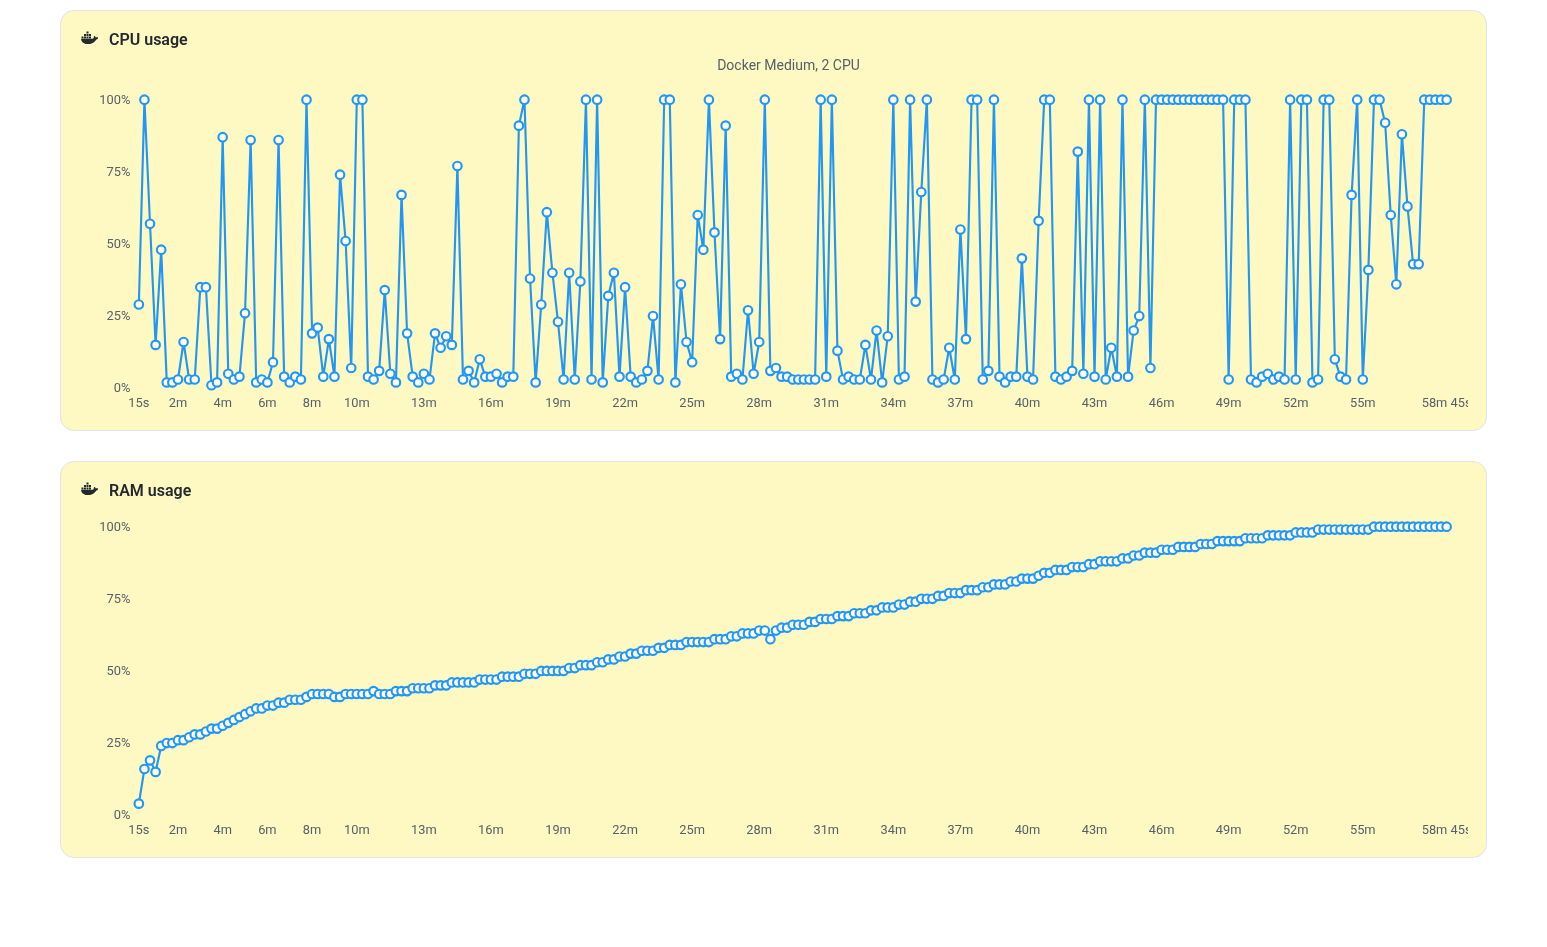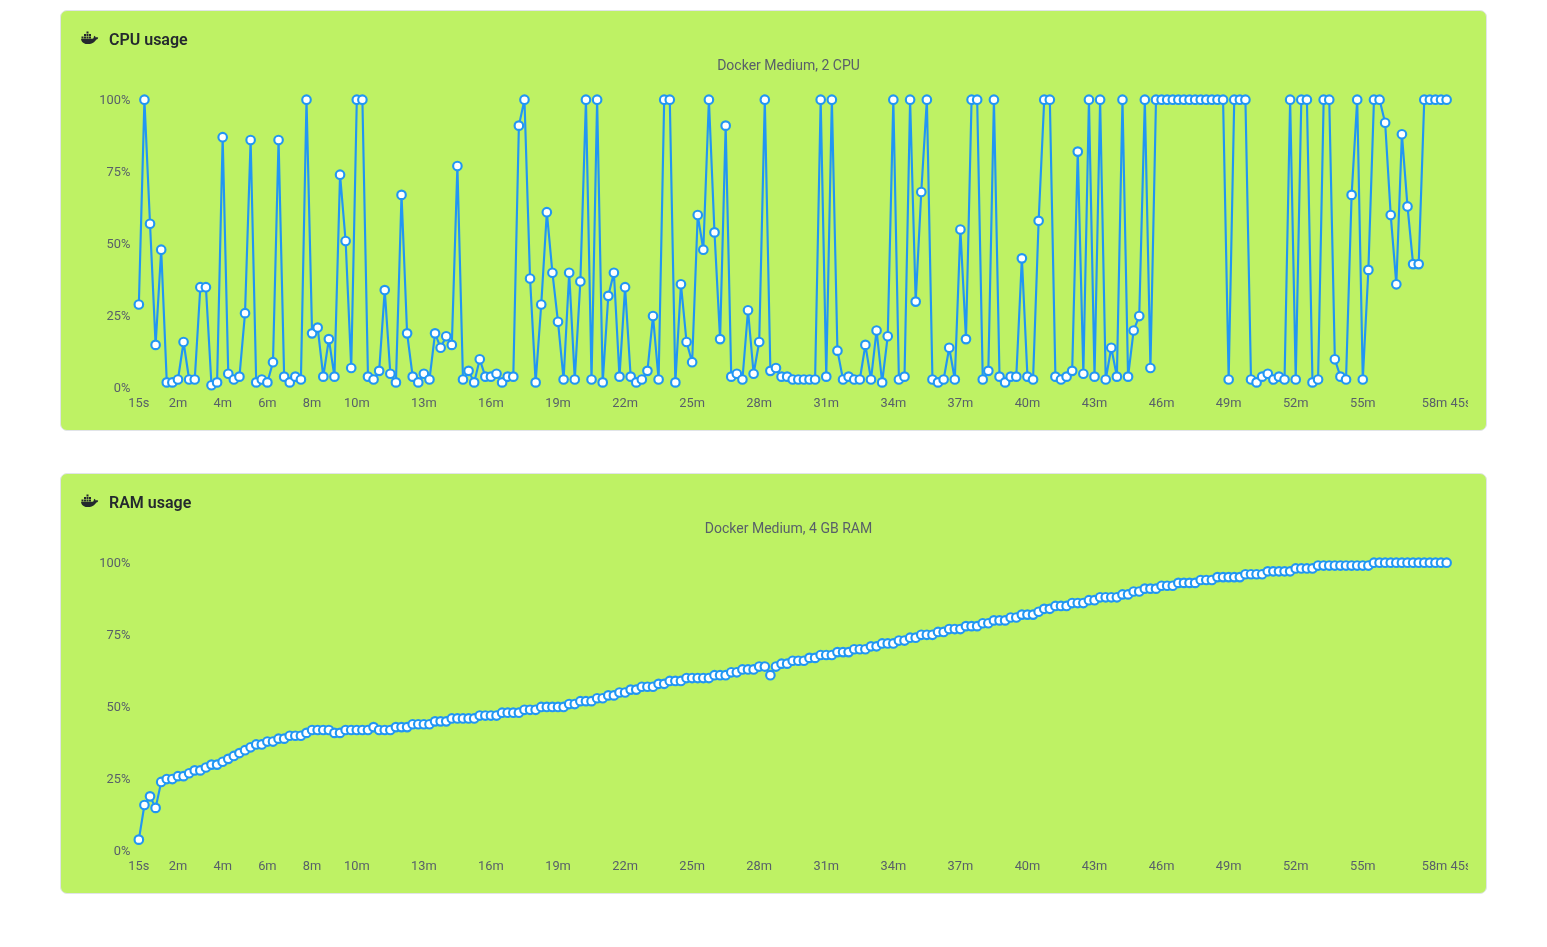--- a/index.html
+++ b/index.html
@@ -7,23 +7,23 @@
     font-family: -apple-system, BlinkMacSystemFont, "Segoe UI", Roboto, Helvetica, Arial, sans-serif;
     background: #fff;
     color: #24292e;
   }
   .page {
     width: 1547px;
     padding: 0;
   }
   .card {
     border: 1px solid #e1e4e8;
-    border-radius: 7px;
+    border-radius: 14px;
     margin: 10px 60px 20px 60px;
-    background: #bef264;
+    background: #fef9c3;
     padding: 18px 18px 10px 18px;
   }
   .card-header {
     display: flex;
     align-items: center;
     gap: 10px;
   }
   .docker-icon {
     width: 20px; height: 20px;
     flex: 0 0 20px;
@@ -61,21 +61,21 @@
     fill: none;
     stroke: #2196f3;
     stroke-width: 2;
     stroke-linejoin: round;
   }
   .series-point {
     fill: #fff;
     stroke: #2196f3;
     stroke-width: 2;
   }
-  .card + .card { margin-top: 42px; }
+  .card + .card { margin-top: 30px; }
 </style>
 </head>
 <body>
 
 <div class="page">
 
   <div class="card">
     <div class="card-header">
       <span class="docker-icon">
         <svg viewBox="0 0 24 24" width="20" height="20" fill="currentColor" aria-hidden="true">
@@ -378,21 +378,20 @@
           <rect x="12" y="9" width="2.4" height="2.4"></rect>
           <rect x="6" y="6" width="2.4" height="2.4"></rect>
           <rect x="9" y="6" width="2.4" height="2.4"></rect>
           <rect x="12" y="6" width="2.4" height="2.4"></rect>
           <rect x="9" y="3" width="2.4" height="2.4"></rect>
           <path d="M2.5 12.2c0 0 0.5 5.8 8 5.8 7.5 0 10-5.2 10-5.2 0.5-0.1 2.2-0.6 2.5-2.3-0.7-0.6-2.1-0.7-3-0.3-0.1-1.2-1.2-2.2-1.2-2.2s-1.4 0.9-1.2 2.9c-0.3 0.4-0.8 0.7-1.7 0.7H3C2.7 11.6 2.5 11.9 2.5 12.2z"></path>
         </svg>
       </span>
       <span class="title">RAM usage</span>
     </div>
-    <div class="subtitle">Docker Medium, 4 GB RAM</div>
     <div class="chart-wrap">
       <svg id="ram-chart" class="chart" viewBox="0 0 1300 310">
           <g class="axis">
             <text x="48" y="284" text-anchor="end">0%</text>
             <text x="48" y="216.5" text-anchor="end">25%</text>
             <text x="48" y="149" text-anchor="end">50%</text>
             <text x="48" y="81.5" text-anchor="end">75%</text>
             <text x="48" y="14" text-anchor="end">100%</text>
           </g>
           <g class="axis">

